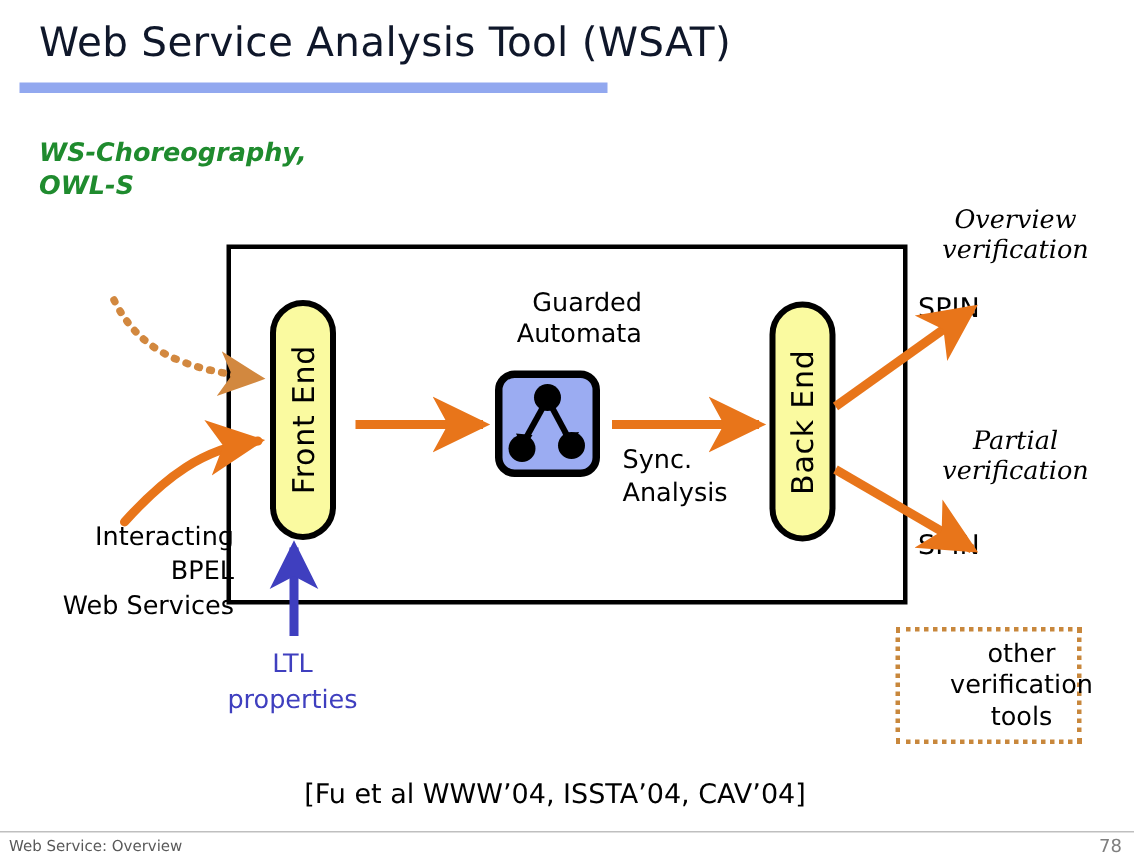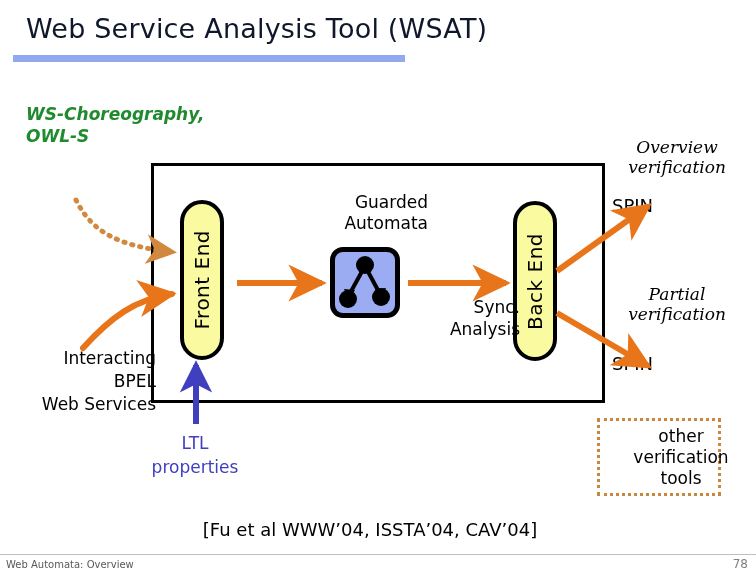--- a/index.html
+++ b/index.html
@@ -20,21 +20,21 @@
     letter-spacing:.2px;
     color:#0f172a;white-space:nowrap;
   }
   #title-rule{
     left:13px;top:55px;width:392px;height:7px;
     background:#92a8ef;
   }
 
   
   #ws-choreo{
-    left:26px;top:103px;
+    left:26px;top:91px;
     font-size:17px;line-height:22px;
     font-style:italic;font-weight:600;
     color:#1f8b2e;white-space:pre;
   }
 
   
   #tool-box{
     left:151px;top:163px;width:454px;height:240px;
     border:3px solid #000;box-sizing:border-box;
     background:transparent;
@@ -61,21 +61,21 @@
   #automata-box{
     left:330px;top:247px;width:70px;height:71px;
     background:#9bacf2;border:5px solid #000;border-radius:13px;
     box-sizing:border-box;
   }
   #automata-box svg{display:block;}
 
   
   #sync-label{
     left:415px;top:296px;width:105px;
-    text-align:right;font-size:17px;line-height:22px;white-space:pre;
+    text-align:left;font-size:17px;line-height:22px;white-space:pre;
   }
 
   
   #interacting{
     left:8px;top:347px;width:148px;
     text-align:right;font-size:17px;line-height:23px;white-space:pre;
   }
 
   
   #ltl{
@@ -183,21 +183,21 @@
 
   <div class="abs" id="other-tools">
     <div id="other-tools-label">other
 verification
 tools</div>
   </div>
 
   <div class="abs" id="citation">[Fu et al WWW’04, ISSTA’04, CAV’04]</div>
 
   <div class="abs" id="footer-rule"></div>
-  <div class="abs" id="footer-left">Web Automata: Overview</div>
+  <div class="abs" id="footer-left">Web Service: Overview</div>
   <div class="abs" id="footer-page">78</div>
 
   <svg id="arrows" viewBox="0 0 756 576">
     <defs>
       <marker id="oa" markerWidth="7" markerHeight="7" refX="5.6" refY="3.5" orient="auto" markerUnits="strokeWidth">
         <path d="M0,0.4 L6.4,3.5 L0,6.6 L1.7,3.5 Z" fill="#e8751a"></path>
       </marker>
       <marker id="oad" markerWidth="7" markerHeight="7" refX="5.2" refY="3.5" orient="auto" markerUnits="strokeWidth">
         <path d="M0,0.5 L6.2,3.5 L0,6.5 L1.7,3.5 Z" fill="#d2883f"></path>
       </marker>

